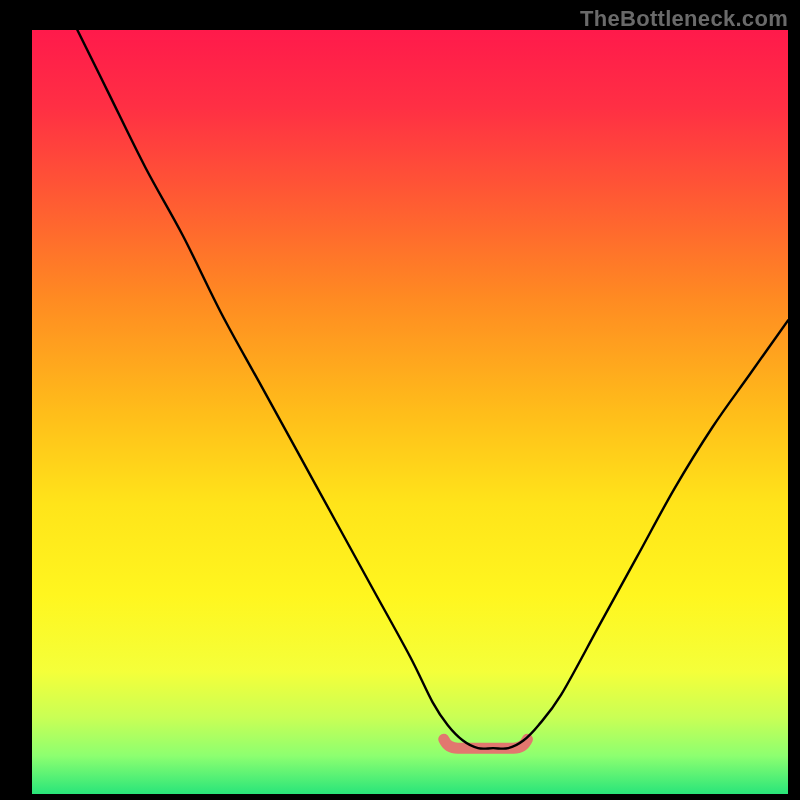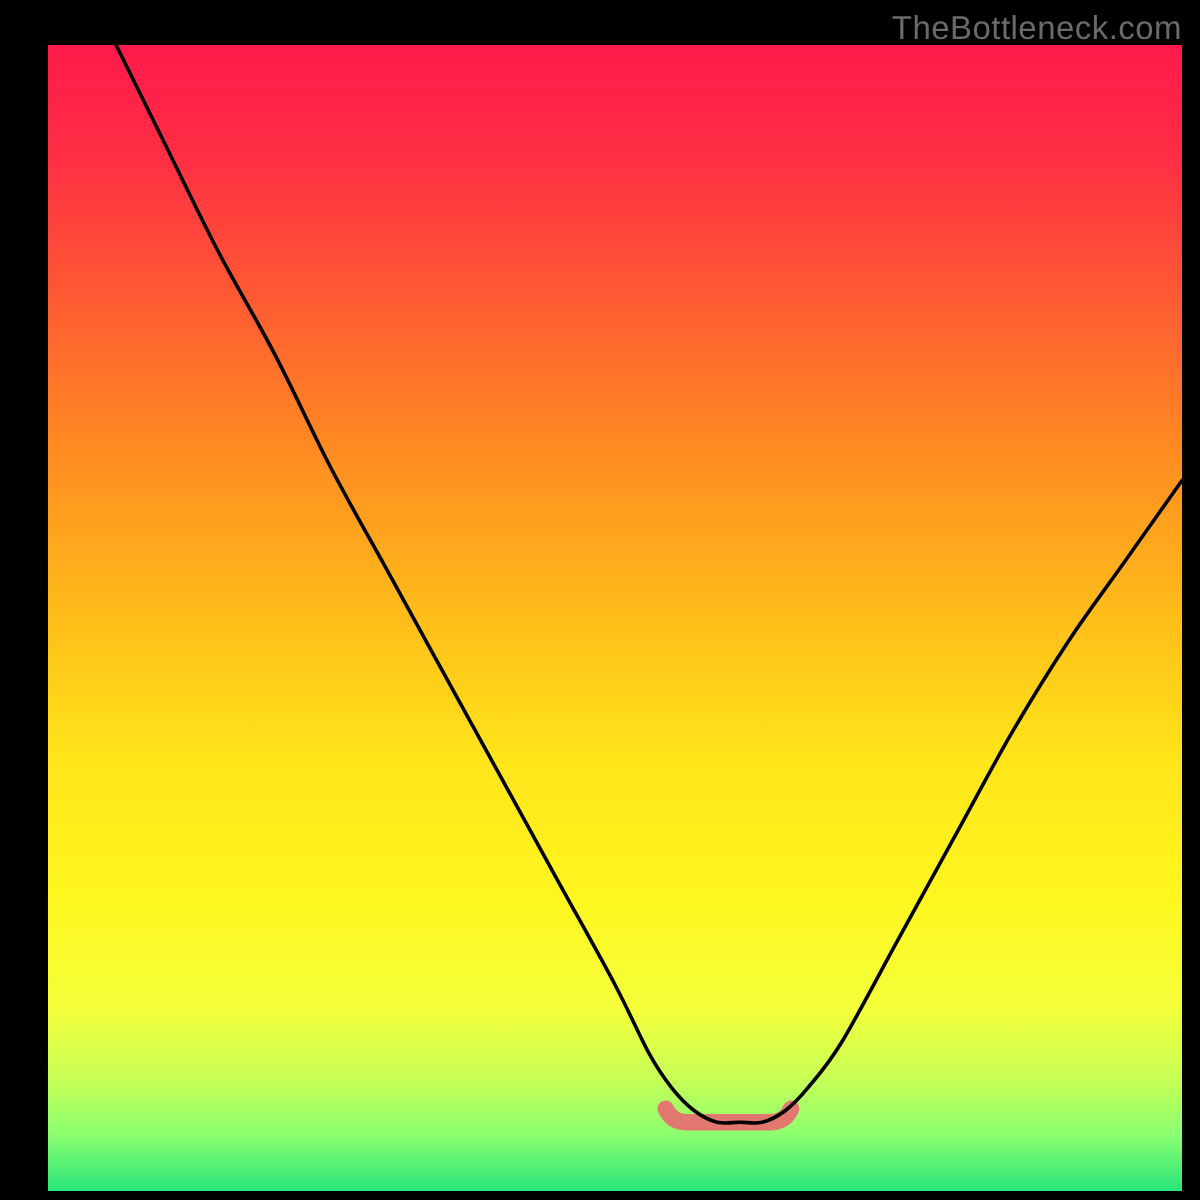--- a/index.html
+++ b/index.html
@@ -20,21 +20,21 @@
   .plot {
     position: absolute;
     box-sizing: border-box;
   }
   .watermark {
     position: absolute;
     top: 6px;
     right: 12px;
     color: #6a6a6a;
     font-size: 22px;
-    font-weight: 400;
+    font-weight: 700;
     letter-spacing: 0.3px;
     text-align: right;
   }
   svg { display: block; }
 </style>
 </head>
 <body>
 
 <div class="frame">
   <div class="watermark">TheBottleneck.com</div>

